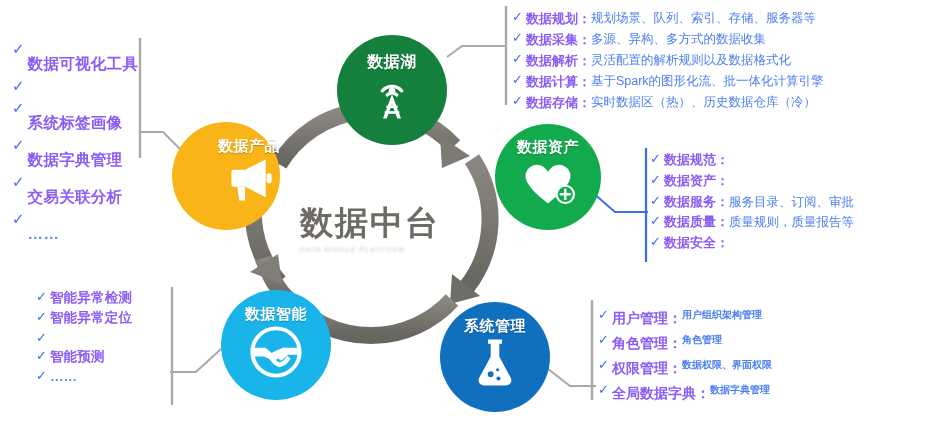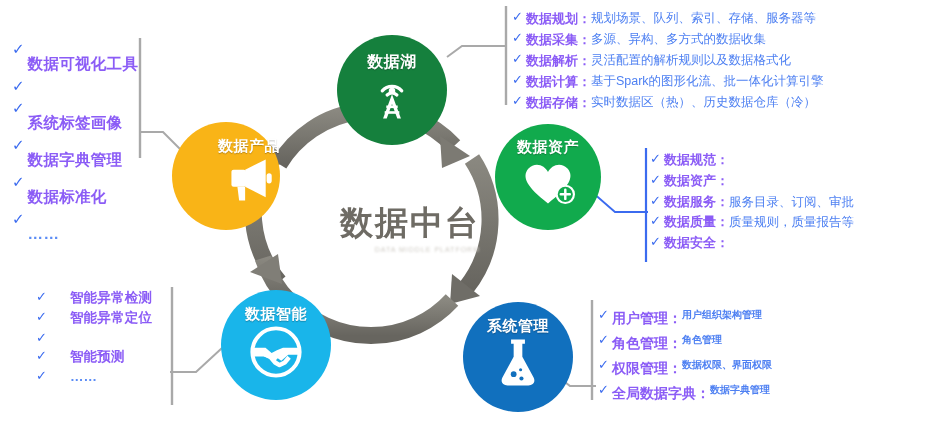--- a/index.html
+++ b/index.html
@@ -26,31 +26,31 @@
     color:#ffffff;font-weight:bold;white-space:nowrap;
     text-shadow:0 1px 1px rgba(0,0,0,.25);
     letter-spacing:.5px;
   }
   .node .nicon{display:flex;align-items:center;justify-content:center;}
 
   #node-lake{left:337px;top:35px;width:110px;height:110px;background:#15803d;padding-top:17px;}
   #node-lake .nlabel{font-size:16px;}
   #node-asset{left:495px;top:124px;width:106px;height:106px;background:#11AA4D;padding-top:14px;}
   #node-asset .nlabel{font-size:15px;}
-  #node-sys{left:463px;top:302px;width:110px;height:110px;background:#1170BE;padding-top:15px;text-align:right;}
+  #node-sys{left:440px;top:302px;width:110px;height:110px;background:#1170BE;padding-top:15px;text-align:right;}
   #node-sys .nlabel{font-size:15px;}
   #node-intel{left:221px;top:290px;width:110px;height:110px;background:#19B5EA;padding-top:15px;}
   #node-intel .nlabel{font-size:15px;}
   #node-prod{left:172px;top:122px;width:108px;height:108px;background:#F9B417;padding-top:15px;align-items:flex-end;}
   #node-prod .nlabel{font-size:15px;}
 
   
   #center{
     position:absolute;left:300px;top:205px;width:180px;
-    text-align:right;z-index:4;
+    text-align:left;z-index:4;
   }
   #center .ctitle{
     font-size:33px;font-weight:bold;color:#6E6B64;
     letter-spacing:2px;line-height:1.1;
   }
   #center .csub{
     margin-top:5px;font-size:7px;color:#cfcbc4;
     letter-spacing:1px;filter:blur(1.1px);
     white-space:nowrap;
   }
@@ -68,21 +68,21 @@
   .strong{color:#8b5cf6;font-weight:bold;}
   .norm{color:#4E80F2;}
   .dots{color:#5B8CF5;font-weight:bold;letter-spacing:1px;}
 
   
   #blk-product .strong{font-size:15.5px;letter-spacing:.3px;margin-top:14px;}
   #blk-product .tick{font-size:15px;}
   #blk-product .line{line-height:1.5;}
 
   
-  #blk-intel .strong{font-size:13.5px;letter-spacing:.2px;margin-left:20px;}
+  #blk-intel .strong{font-size:13.5px;letter-spacing:.2px;}
   #blk-intel .tick{font-size:13px;}
   #blk-intel .line{line-height:1.5;}
 
   
   #blk-lake .strong,#blk-asset .strong,#blk-sys .strong{font-size:13px;}
   #blk-lake .norm,#blk-asset .norm,#blk-sys .norm{font-size:12.5px;}
   #blk-lake .line{line-height:1.62;}
   #blk-asset .line{line-height:1.6;}
   #blk-sys .strong{font-size:14px;}
   #blk-sys .norm{font-size:10px;font-weight:bold;}
@@ -334,21 +334,21 @@
     <div class="line">
       <span class="tick">✓</span>
       <span class="strong">系统标签画像</span>
     </div>
     <div class="line">
       <span class="tick">✓</span>
       <span class="strong">数据字典管理</span>
     </div>
     <div class="line">
       <span class="tick">✓</span>
-      <span class="strong">数据标准化</span>
+      <span class="strong">交易关联分析</span>
     </div>
     <div class="line">
       <span class="tick">✓</span>
       <span class="strong dots">……</span>
     </div>
   </div>
 
   <div class="block" id="blk-intel">
     <div class="line">
       <span class="tick">✓</span>

